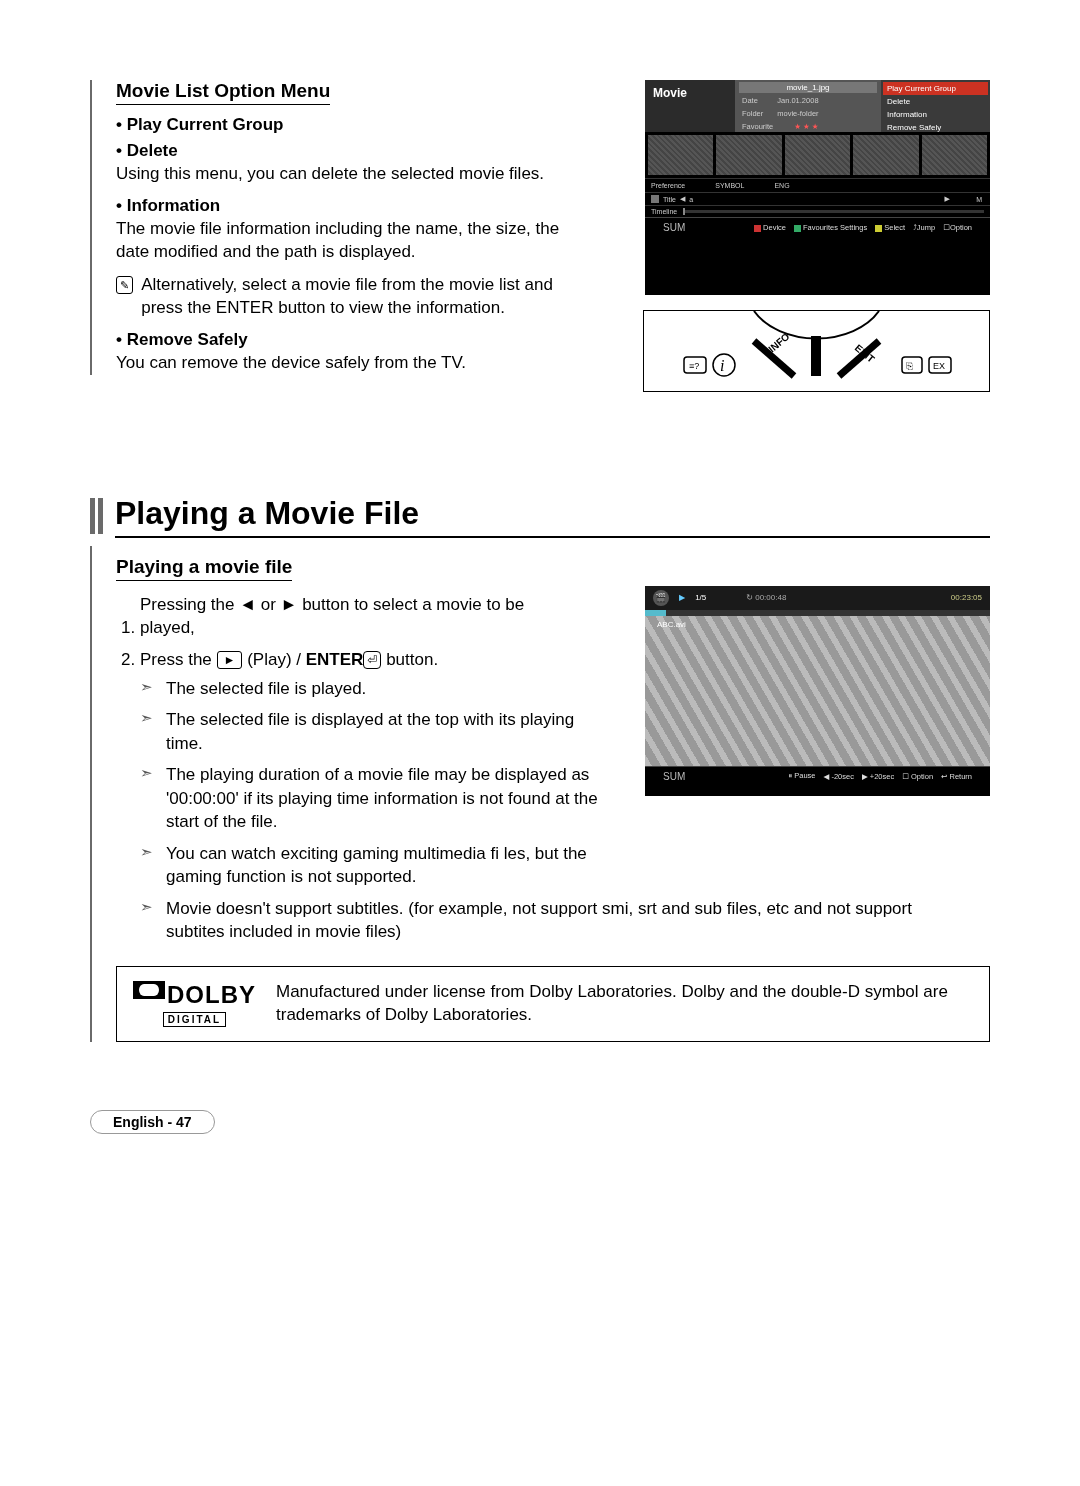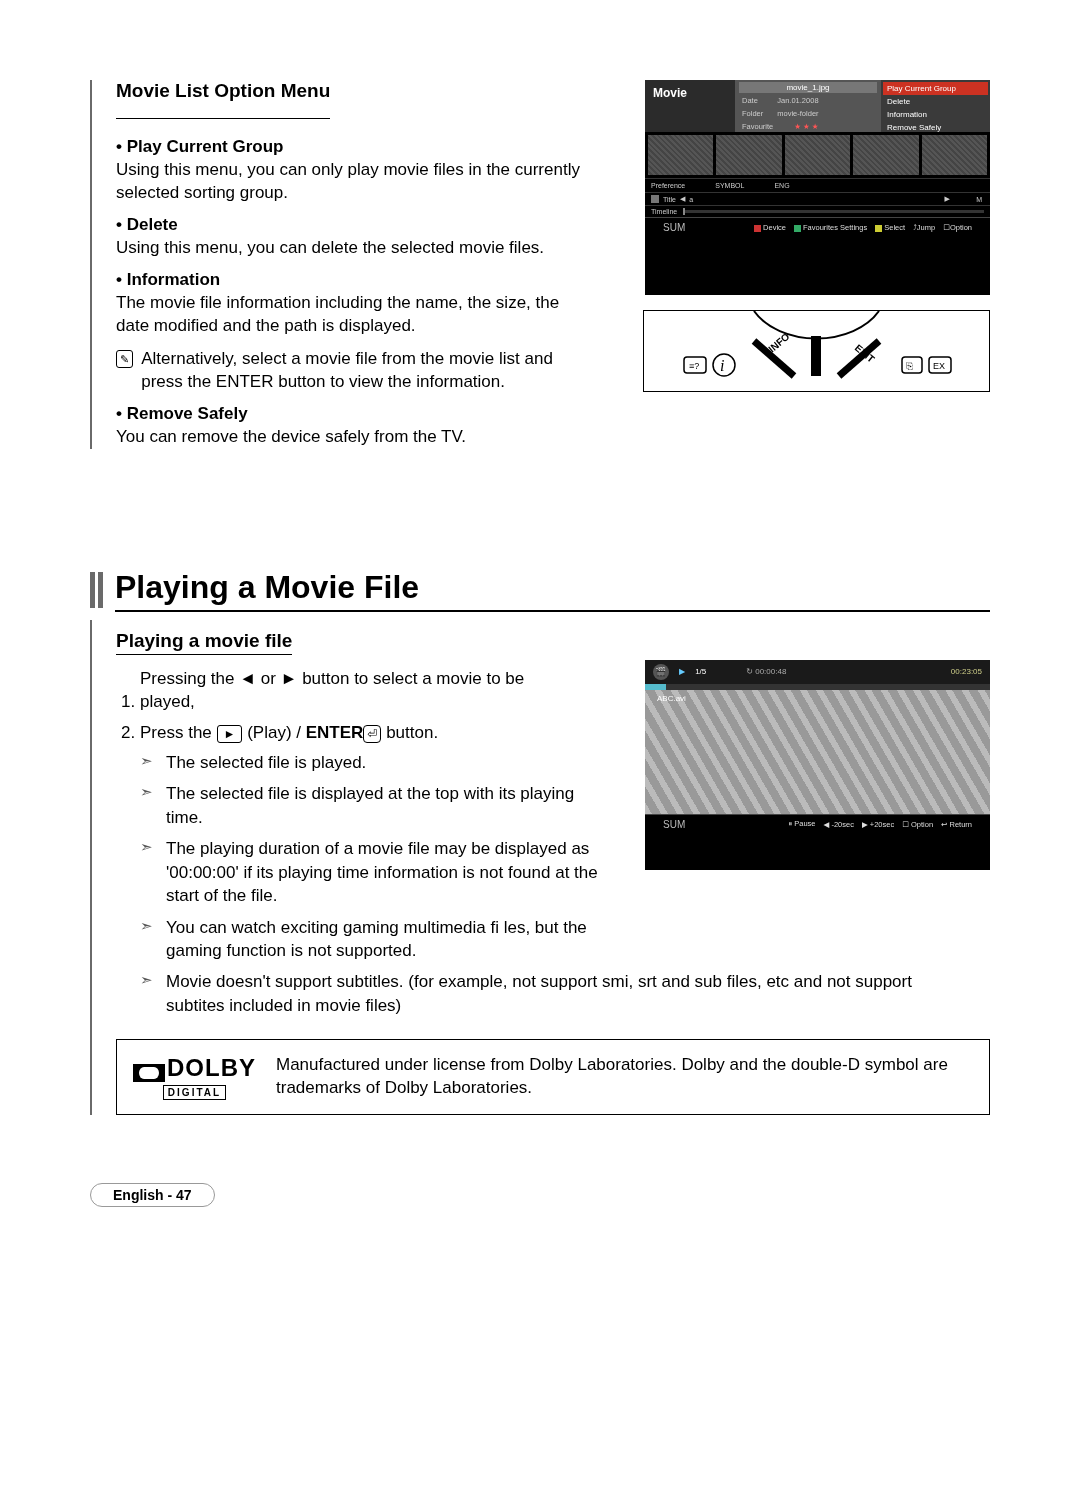--- a/index.html
+++ b/index.html
@@ -16,23 +16,23 @@
   }
   .section1 {
     border-left: 2px solid #6a6a6a;
     padding-left: 24px;
     position: relative;
   }
   .optmenu-title {
     font-size: 19px;
     font-weight: bold;
     border-bottom: 1.5px solid #000;
-    padding-bottom: 16px;
+    padding-bottom: 2px;
     display: inline-block;
-    margin: 0 0 12px 0;
+    margin: 0 0 4px 0;
   }
   .bullet-head {
     font-size: 17px;
     font-weight: bold;
     margin: 6px 0 2px 0;
   }
   .bullet-head::before {
     content: "• ";
   }
   .body-text {
@@ -198,35 +198,35 @@
     width: 345px;
     height: 210px;
     background: #000;
     color: #fff;
     font-size: 8px;
   }
   .play-top {
     display:flex; align-items:center; padding:4px 8px; gap:10px; background:#1a1a1a;
   }
   .play-top .circle-icon{width:16px;height:16px;border-radius:50%;background:#555;display:flex;align-items:center;justify-content:center;font-size:9px;}
-  .play-mid { height:124px; background:repeating-linear-gradient(60deg,#bbb,#bbb 6px,#999 6px,#999 14px); position:relative;}
+  .play-mid { height:150px; background:repeating-linear-gradient(60deg,#bbb,#bbb 6px,#999 6px,#999 14px); position:relative;}
   .play-name { position:absolute; top:4px; left:12px; color:#fff; font-size:8px; }
   .inline-btn {
     display:inline-block; border:1.5px solid #000; border-radius:3px; padding:0 6px; font-size:12px; vertical-align:middle; line-height:16px;
   }
   .dolby-box {
     border: 1.5px solid #000;
     margin-top: 22px;
     padding: 14px 16px;
     display: flex;
     gap: 20px;
     align-items: center;
   }
   .dolby-logo { text-align:center; }
-  .dolby-logo .dd { font-size:24px; font-weight:900; letter-spacing:1px; display:flex;align-items:flex-end;gap:2px;}
+  .dolby-logo .dd { font-size:24px; font-weight:900; letter-spacing:1px; display:flex;align-items:flex-start;gap:2px;}
   .dolby-logo .dd .blocks{display:flex; gap:0;}
   .dolby-logo .dd .blocks span{width:16px;height:18px;background:#000;position:relative;}
   .dolby-logo .dd .blocks span::after{content:"";position:absolute;width:10px;height:12px;border-radius:50% 0 0 50%;background:#fff;right:0;top:3px;}
   .dolby-logo .dd .blocks span:last-child::after{border-radius:0 50% 50% 0;left:0;right:auto;}
   .dolby-logo .digital { border:1.5px solid #000; font-size:10px; letter-spacing:2px; padding:1px 4px; font-weight:900; margin-top:2px; display:inline-block;}
   .dolby-text { font-size:17px; line-height:1.35; }
   .footer {
     text-align:left;
     margin-top: 68px;
   }
@@ -243,21 +243,20 @@
 </style>
 </head>
 <body>
 
 <div class="page">
 
   <div class="section1">
     <div class="optmenu-title">Movie List Option Menu</div>
 
     <div class="bullet-head">Play Current Group</div>
-    <div class="body-text">Using this menu, you can only play movie files in the currently selected sorting group.</div>
 
     <div class="bullet-head">Delete</div>
     <div class="body-text">Using this menu, you can delete the selected movie files.</div>
 
     <div class="bullet-head">Information</div>
     <div class="body-text">The movie file information including the name, the size, the date modified and the path is displayed.</div>
 
     <div class="note-row">
       <span class="note-icon">✎</span>
       <span style="font-size:17px;line-height:1.35;">Alternatively, select a movie file from the movie list and press the ENTER button to view the information.</span>

